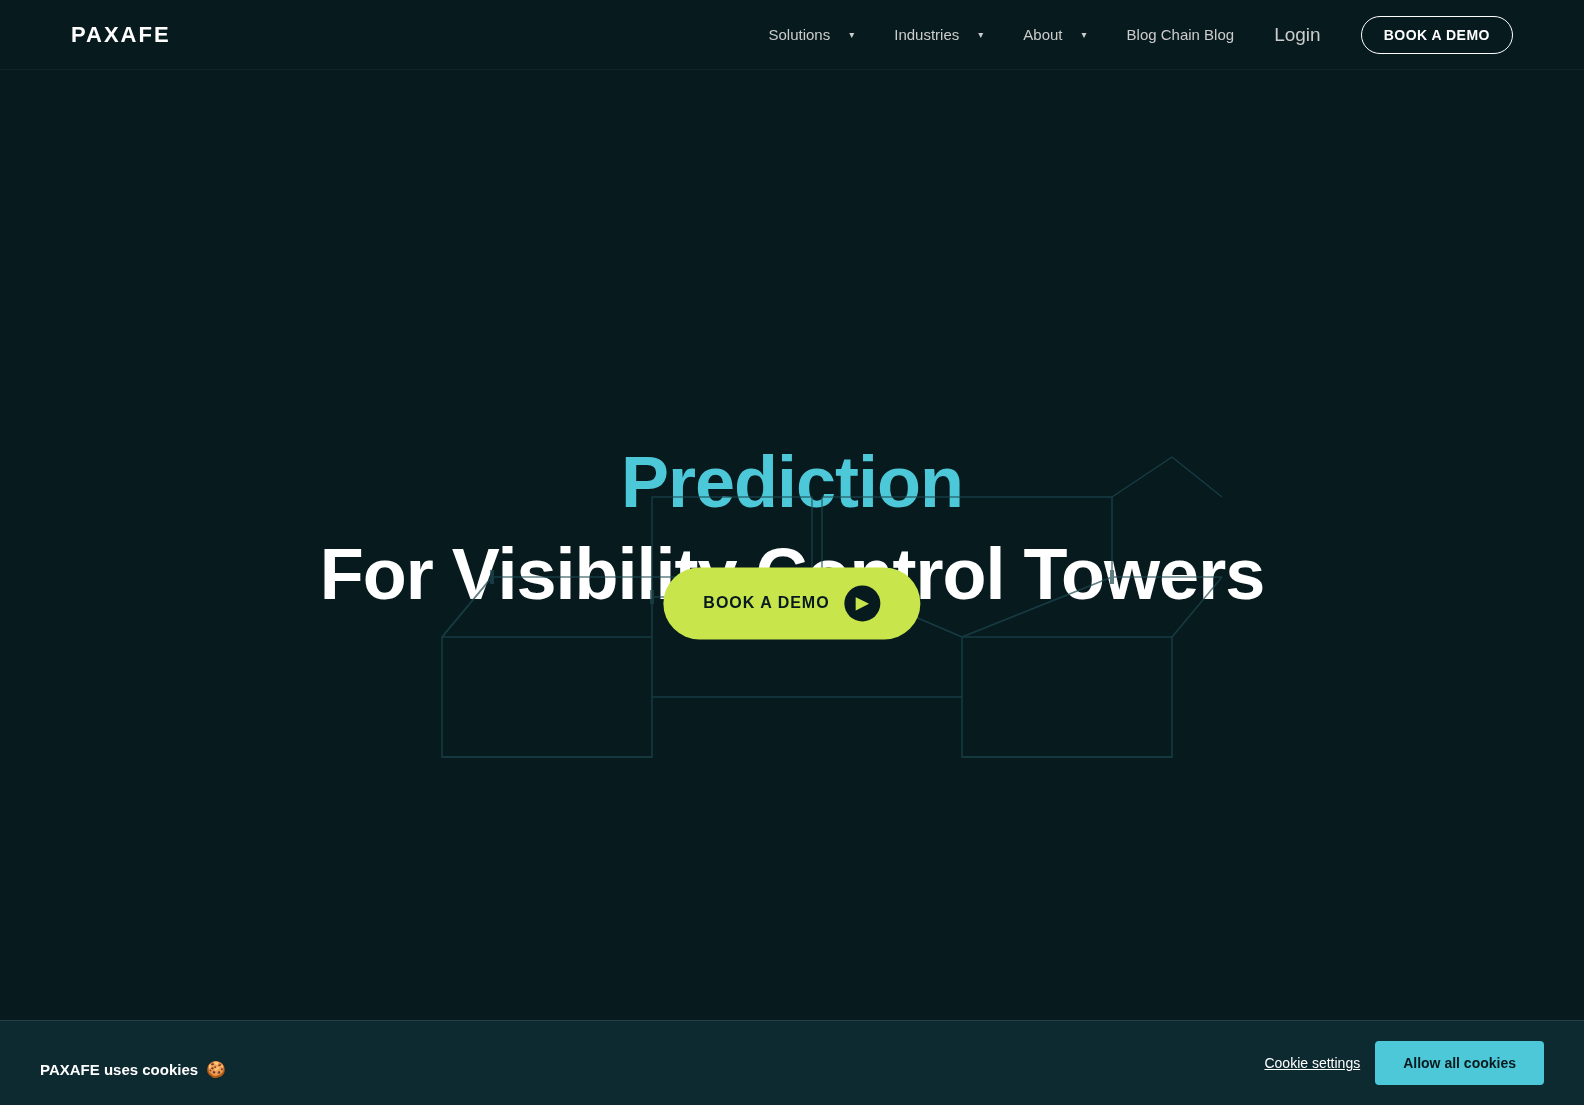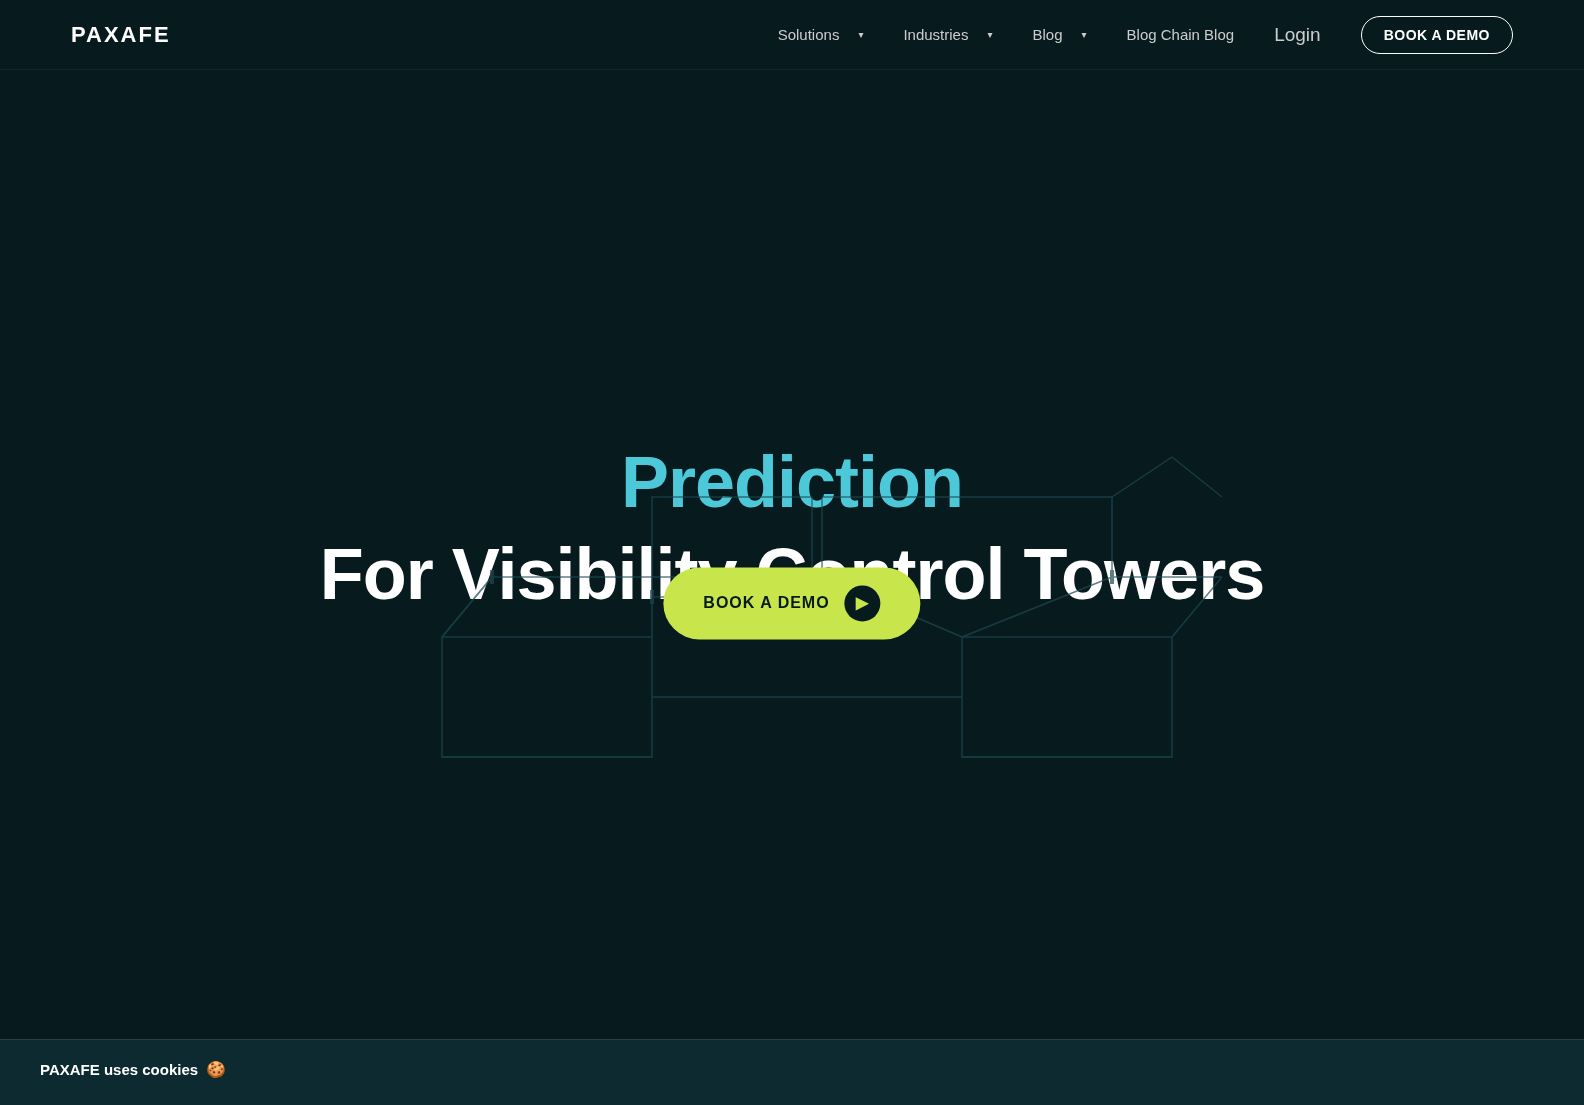--- a/index.html
+++ b/index.html
@@ -233,21 +233,21 @@
   <div class="nav-links">
     <div class="nav-link">
       <span>Solutions</span>
       <span class="chevron">▾</span>
     </div>
     <div class="nav-link">
       <span>Industries</span>
       <span class="chevron">▾</span>
     </div>
     <div class="nav-link">
-      <span>Blog</span>
+      <span>About</span>
       <span class="chevron">▾</span>
     </div>
     <div class="nav-link">
       <span>Blog Chain Blog</span>
     </div>
     <div class="nav-login">Login</div>
     <div class="nav-book-demo">BOOK A DEMO</div>
   </div>
 </nav>
 
@@ -296,13 +296,17 @@
   <span class="cta-arrow">▶</span>
 </button>
 
 <div class="cookie-banner">
   <div class="cookie-text-section">
     <div class="cookie-title">
       <span>PAXAFE uses cookies</span>
       <span class="cookie-emoji">🍪</span>
     </div>
   </div>
+  <div class="cookie-actions">
+    <button class="cookie-settings-btn">Cookie settings</button>
+    <button class="cookie-allow-btn">Allow all cookies</button>
+  </div>
 </div>
 
 </body></html>

